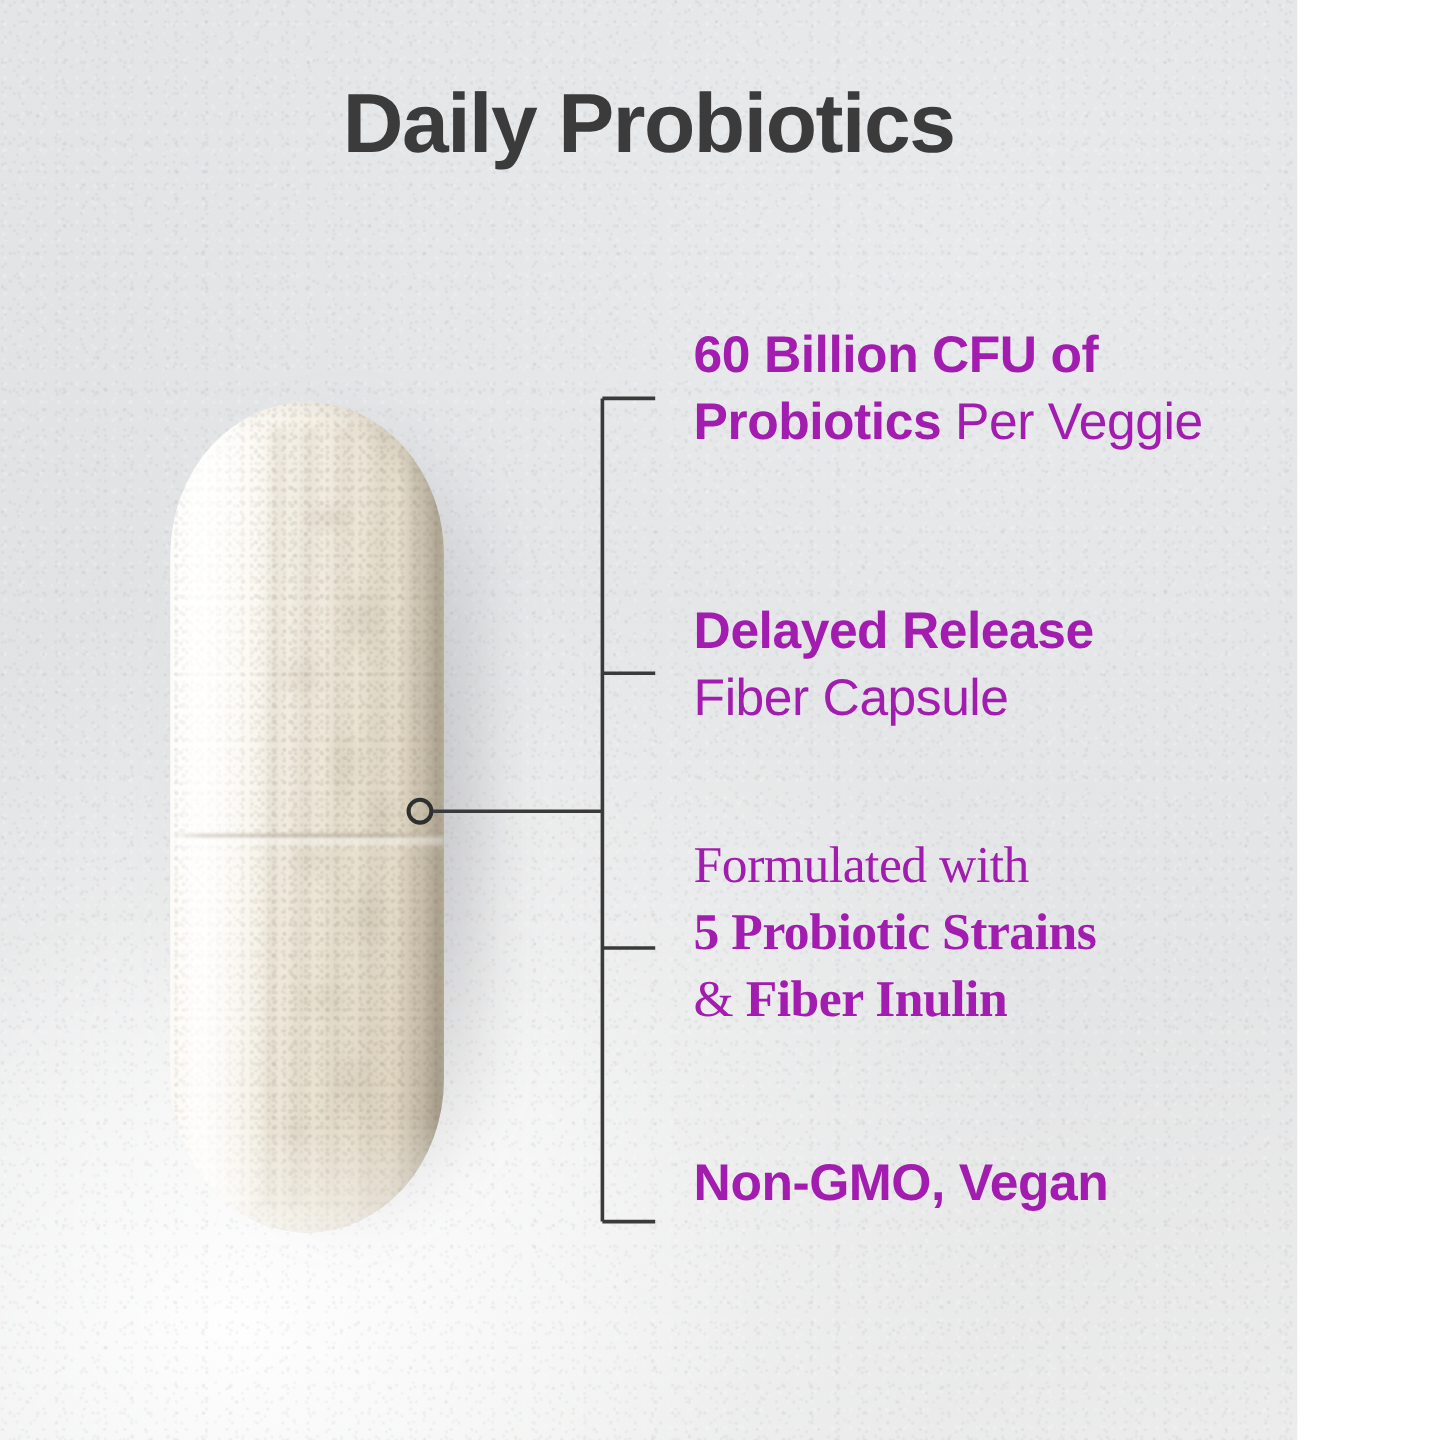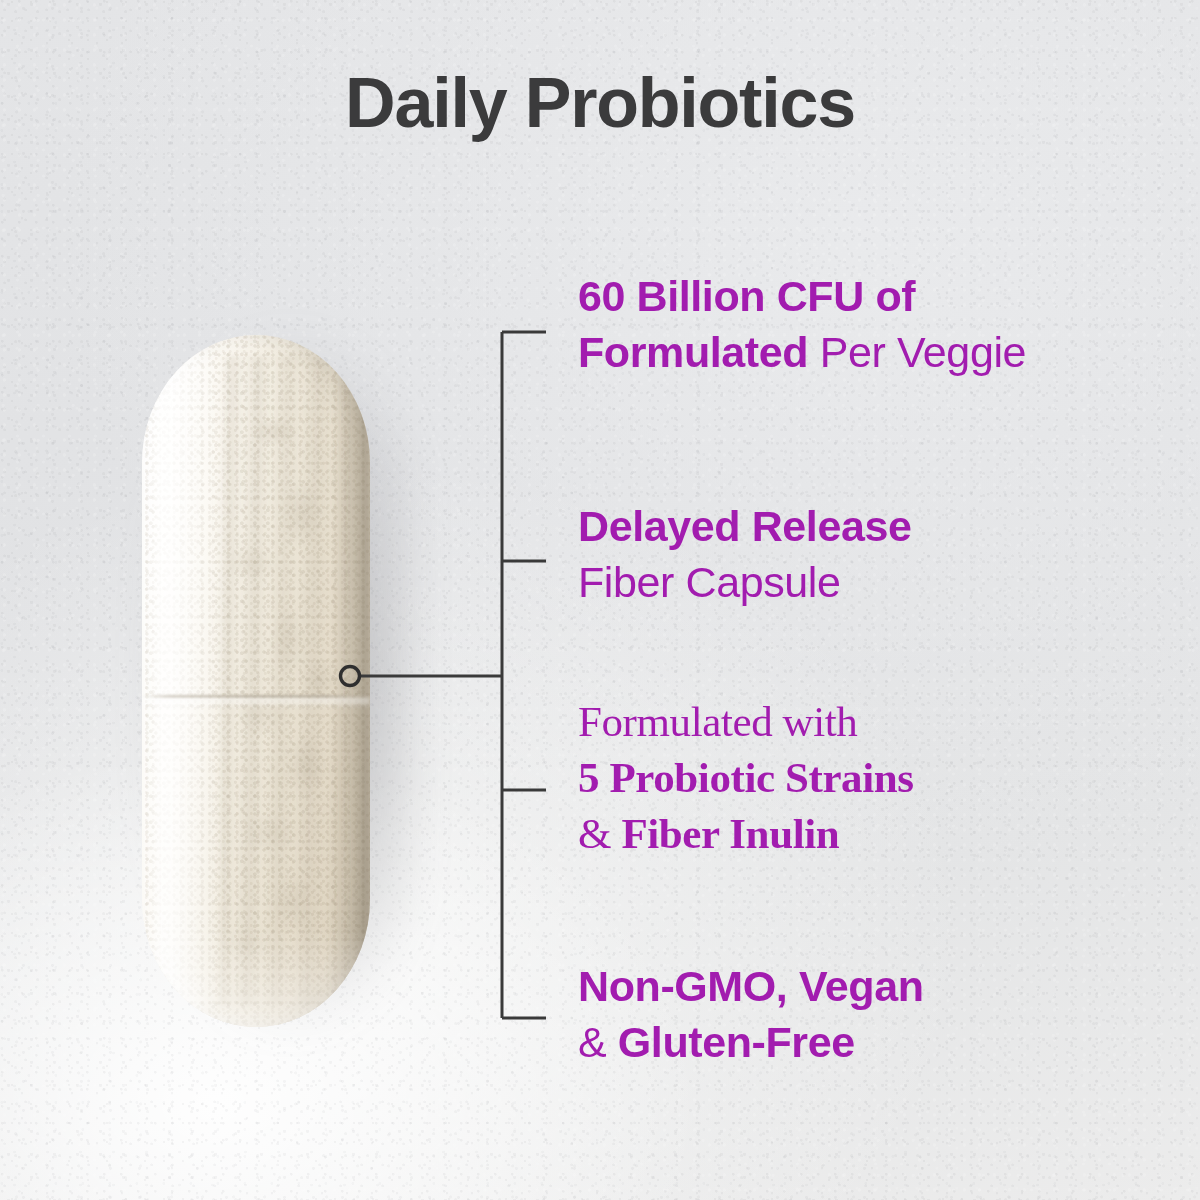--- a/index.html
+++ b/index.html
@@ -2,21 +2,21 @@
 <html><head>
 <meta charset="utf-8">
 <style>
   html, body {
     margin: 0;
     padding: 0;
     background: #ffffff;
   }
   #stage {
     position: relative;
-    width: 1200px;
+    width: 1081px;
     height: 1200px;
     overflow: hidden;
     font-family: "Liberation Sans", sans-serif;
     background: #e3e4e6;
   }
 
   
   .bg-base {
     position: absolute;
     inset: 0;
@@ -296,21 +296,21 @@
     <line x1="502" y1="1018" x2="546" y2="1018" stroke="#3a3a3a" stroke-width="3"></line>
   </svg>
 
   <div class="features">
 
     <div class="feature f1">
       <div>
         <b>60 Billion CFU of</b>
       </div>
       <div>
-        <b>Formulated</b><span> Per Veggie</span>
+        <b>Probiotics</b><span> Per Veggie</span>
       </div>
     </div>
 
     <div class="feature f2">
       <div>
         <b>Delayed Release</b>
       </div>
       <div>Fiber Capsule</div>
     </div>
 
@@ -321,20 +321,17 @@
       </div>
       <div>
         <span>&amp; </span><b>Fiber Inulin</b>
       </div>
     </div>
 
     <div class="feature f4">
       <div>
         <b>Non-GMO, Vegan</b>
       </div>
-      <div>
-        <span>&amp; </span><b>Gluten-Free</b>
-      </div>
     </div>
 
   </div>
 
 </div>
 
 </body></html>

